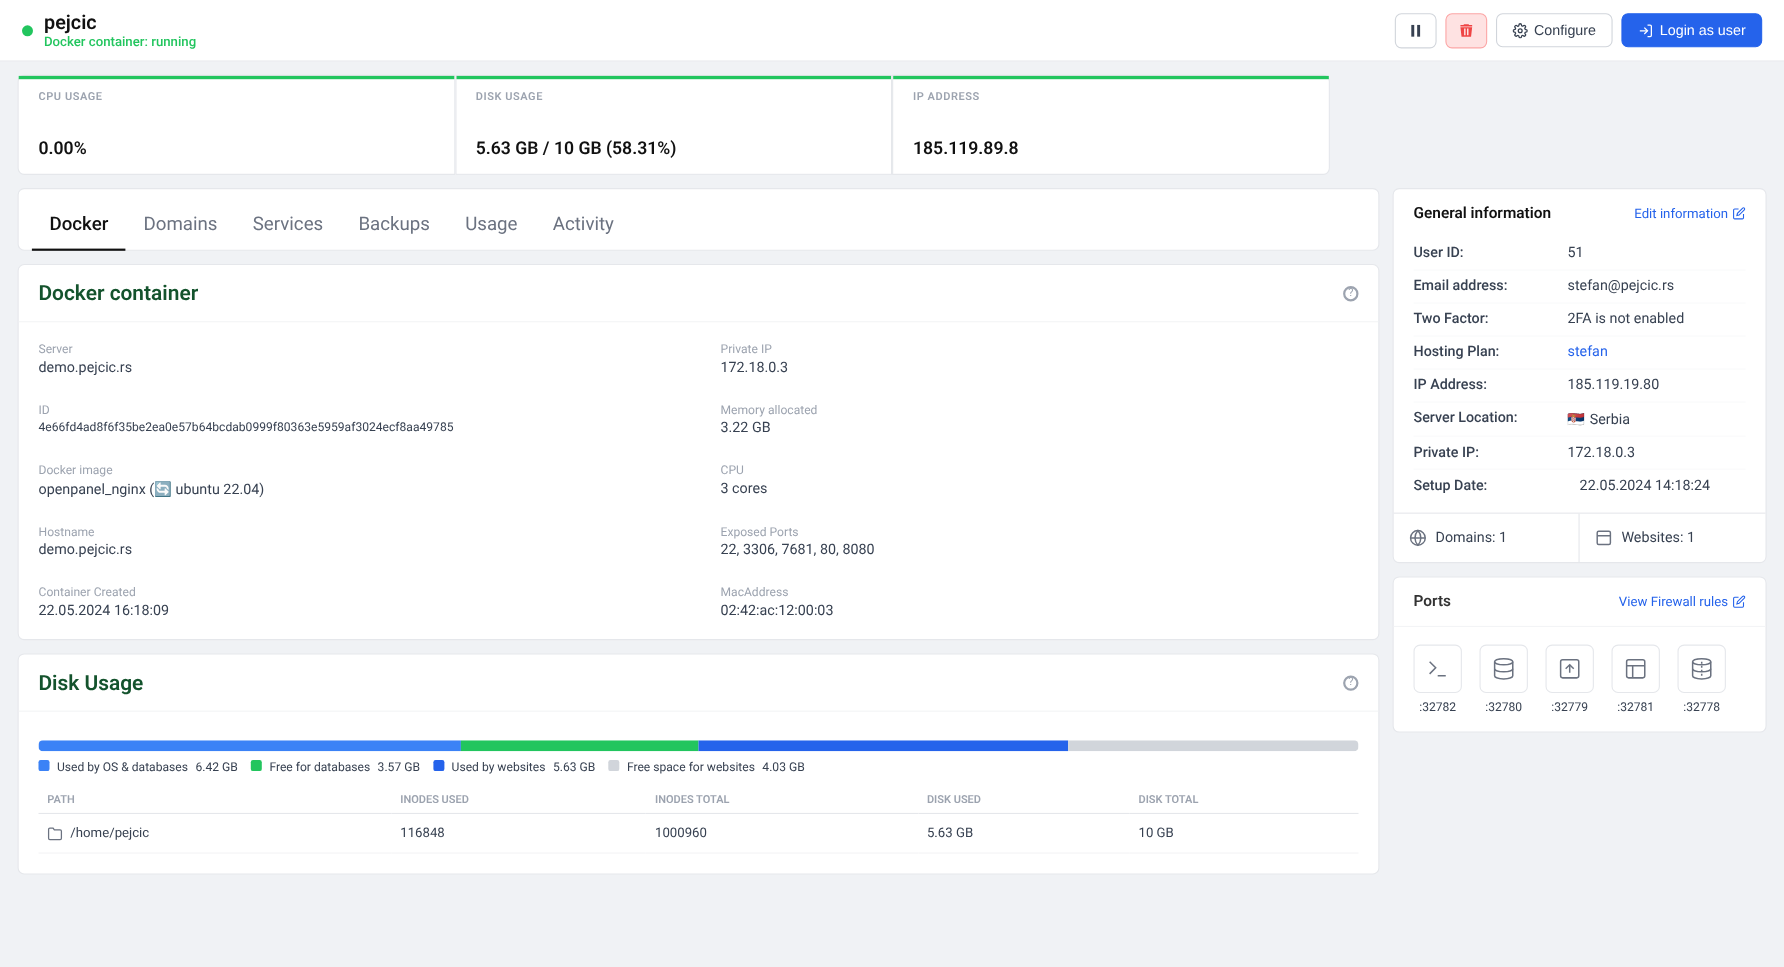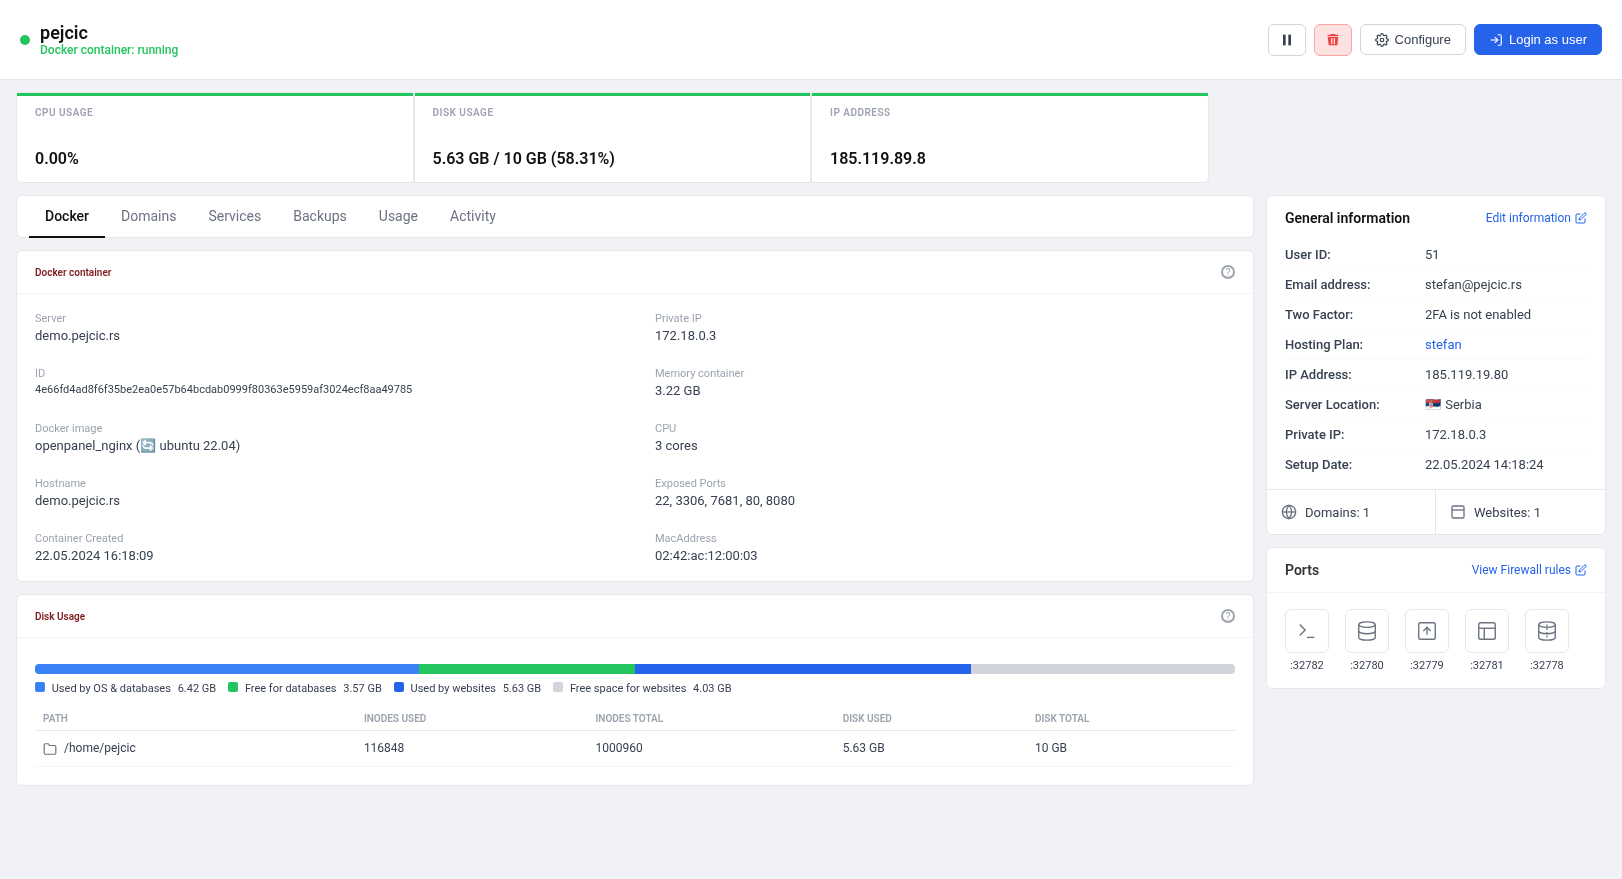--- a/index.html
+++ b/index.html
@@ -1,18 +1,18 @@
 <!DOCTYPE html>
 <html><head>
   <meta charset="utf-8">
   <style>
     * { box-sizing: border-box; margin: 0; padding: 0; }
     body { font-family: -apple-system, BlinkMacSystemFont, 'Segoe UI', Roboto, sans-serif; background: #f0f2f5; font-size: 13px; color: #333; }
 
-    .top-bar { background: #fff; padding: 22px 20px; display: flex; align-items: center; justify-content: space-between; border-bottom: 1px solid #e5e7eb; }
+    .top-bar { background: #fff; padding: 10px 20px; display: flex; align-items: center; justify-content: space-between; border-bottom: 1px solid #e5e7eb; }
     .top-bar-left { display: flex; align-items: center; gap: 10px; }
     .status-dot { width: 10px; height: 10px; border-radius: 50%; background: #22c55e; }
     .top-bar-title { font-size: 18px; font-weight: 600; color: #111; }
     .top-bar-sub { font-size: 12px; color: #666; }
     .top-bar-sub span { color: #22c55e; font-weight: 500; }
     .top-bar-right { display: flex; align-items: center; gap: 8px; }
 
     .btn { padding: 7px 14px; border-radius: 6px; border: 1px solid #d1d5db; background: #fff; cursor: pointer; font-size: 13px; display: flex; align-items: center; gap: 6px; color: #374151; }
     .btn-icon { padding: 7px 10px; }
     .btn-primary { background: #2563eb; color: #fff; border-color: #2563eb; font-weight: 500; }
@@ -26,26 +26,26 @@
     .metric-card:last-child { border-radius: 0 6px 6px 0; }
     .metric-label { font-size: 10px; font-weight: 600; color: #9ca3af; text-transform: uppercase; letter-spacing: 0.5px; margin-bottom: 6px; }
     .metric-value { font-size: 16px; font-weight: 600; color: #111; margin-top: 31px; }
 
     .main-content { display: grid; grid-template-columns: 1fr 340px; gap: 12px; padding: 0 16px 16px; }
 
     .left-panel {}
     .right-panel {}
 
     .tabs { background: #fff; border: 1px solid #e5e7eb; border-radius: 6px; padding: 0 12px; margin-bottom: 12px; display: flex; }
-    .tab { padding: 12px 16px; font-size: 14px; color: #6b7280; cursor: pointer; border-bottom: 2px solid transparent; margin-bottom: -1px; }
+    .tab { padding: 12px 16px; font-size: 17px; color: #6b7280; cursor: pointer; border-bottom: 2px solid transparent; margin-bottom: -1px; margin-top: 10px; }
     .tab.active { color: #111; border-bottom: 2px solid #111; font-weight: 500; }
 
     .card { background: #fff; border: 1px solid #e5e7eb; border-radius: 6px; margin-bottom: 12px; }
     .card-header { padding: 14px 18px; display: flex; align-items: center; justify-content: space-between; border-bottom: 1px solid #f3f4f6; }
-    .card-title { font-size: 10px; font-weight: 600; color: #7f1d1d; }
+    .card-title { font-size: 19px; font-weight: 600; color: #14532d; }
     .card-body { padding: 18px; }
 
     .info-grid { display: grid; grid-template-columns: 1fr 1fr; gap: 24px 40px; }
     .info-item label { font-size: 11px; color: #9ca3af; display: block; margin-bottom: 3px; }
     .info-item .val { font-size: 13px; color: #374151; word-break: break-all; }
     .info-item .val-long { font-size: 11px; color: #374151; word-break: break-all; }
 
     .icon-circle { width: 14px; height: 14px; border-radius: 50%; border: 2px solid #9ca3af; display: inline-flex; align-items: center; justify-content: center; cursor: pointer; color: #9ca3af; font-size: 10px; }
 
     
@@ -63,21 +63,21 @@
     .disk-table td { padding: 10px 8px; font-size: 12px; color: #374151; border-bottom: 1px solid #f3f4f6; }
 
     
     .right-card { background: #fff; border: 1px solid #e5e7eb; border-radius: 6px; margin-bottom: 12px; }
     .right-card-header { padding: 14px 18px; display: flex; align-items: center; justify-content: space-between; }
     .right-card-title { font-size: 14px; font-weight: 600; color: #111; }
     .edit-link { font-size: 12px; color: #2563eb; cursor: pointer; display: flex; align-items: center; gap: 4px; }
 
     .gen-info-table { padding: 0 18px 10px; }
     .gen-row { display: flex; padding: 7px 0; border-bottom: 1px solid #f9fafb; font-size: 13px; }
-    .gen-row:last-child { border-bottom: none; }
+    .gen-row:last-child { border-bottom: none; gap: 11px; }
     .gen-key { color: #374151; font-weight: 500; width: 140px; flex-shrink: 0; }
     .gen-val { color: #374151; }
     .gen-val a { color: #2563eb; text-decoration: none; }
     .flag { margin-right: 4px; }
 
     .domain-websites { display: grid; grid-template-columns: 1fr 1fr; border-top: 1px solid #e5e7eb; }
     .dw-item { padding: 14px; display: flex; align-items: center; gap: 8px; font-size: 13px; color: #374151; }
     .dw-item:first-child { border-right: 1px solid #e5e7eb; }
 
     .ports-section { background: #fff; border: 1px solid #e5e7eb; border-radius: 6px; }
@@ -174,21 +174,21 @@
           </div>
           <div class="info-item">
             <label>Private IP</label>
             <div class="val">172.18.0.3</div>
           </div>
           <div class="info-item">
             <label>ID</label>
             <div class="val val-long">4e66fd4ad8f6f35be2ea0e57b64bcdab0999f80363e5959af3024ecf8aa49785</div>
           </div>
           <div class="info-item">
-            <label>Memory container</label>
+            <label>Memory allocated</label>
             <div class="val">3.22 GB</div>
           </div>
           <div class="info-item">
             <label>Docker image</label>
             <div class="val">openpanel_nginx (🔄 ubuntu 22.04)</div>
           </div>
           <div class="info-item">
             <label>CPU</label>
             <div class="val">3 cores</div>
           </div>

